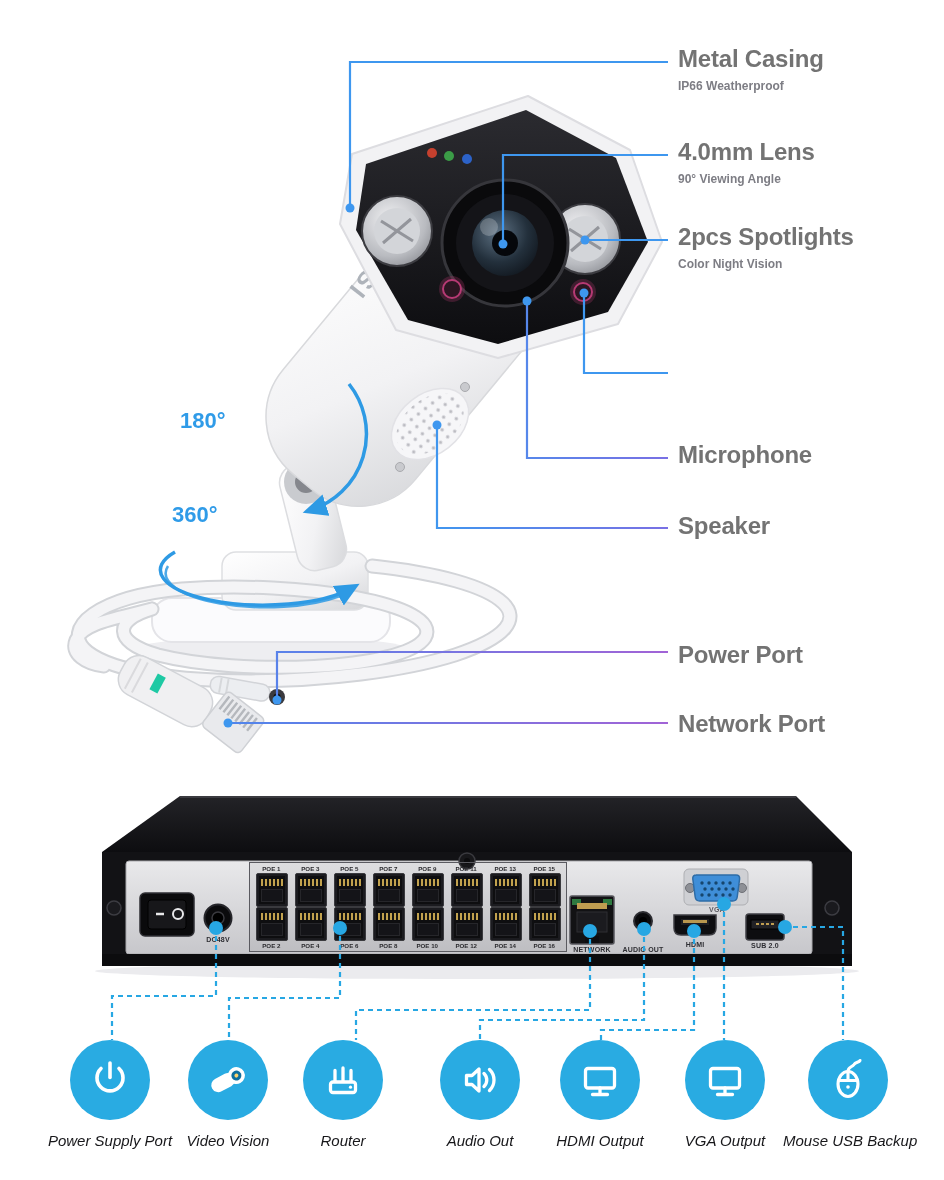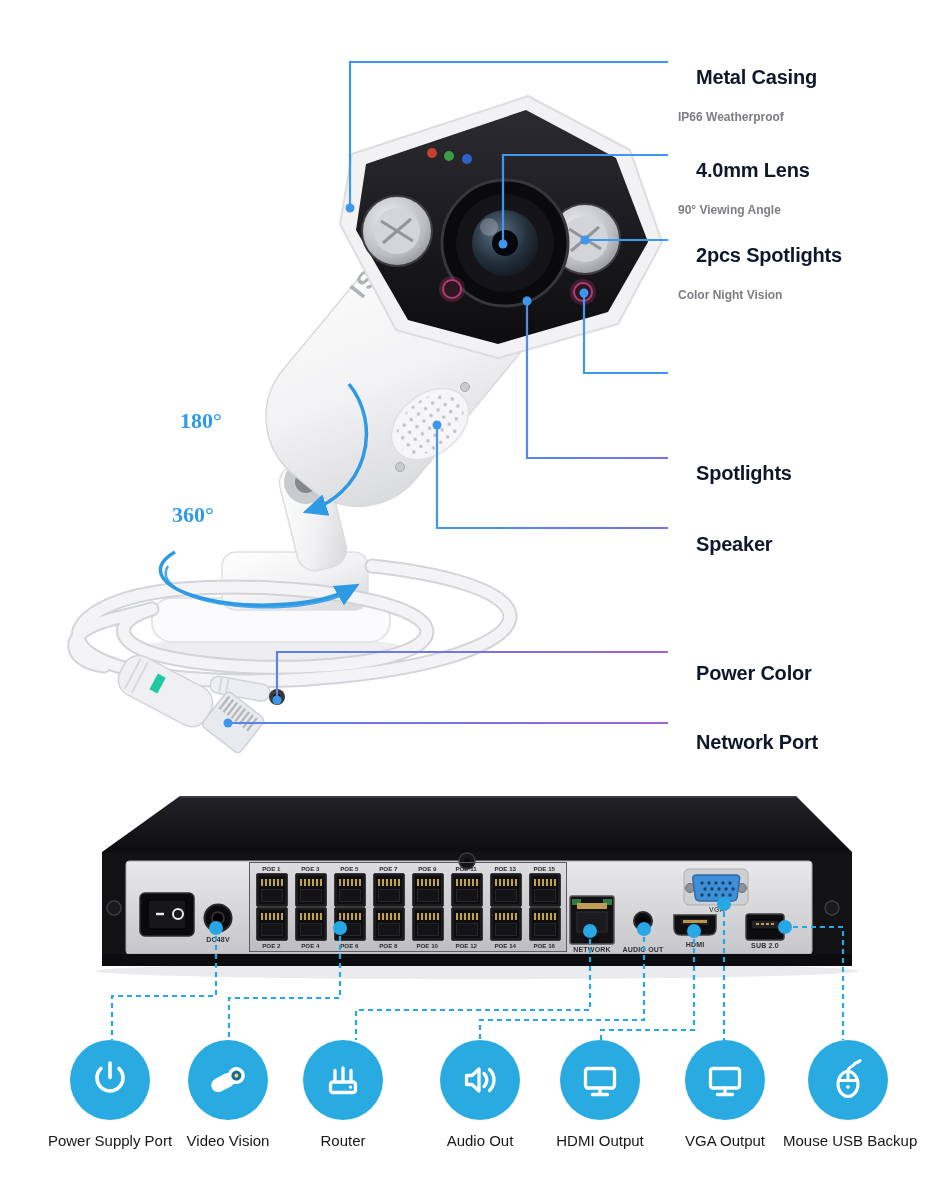--- a/index.html
+++ b/index.html
@@ -2,46 +2,46 @@
 <html><head>
 <meta charset="utf-8">
 <style>
   html,body{margin:0;padding:0;background:#fff;}
   .stage{position:relative;width:944px;height:1180px;background:#ffffff;overflow:hidden;
          font-family:"Liberation Sans",sans-serif;}
   svg.layer{position:absolute;left:0;top:0;pointer-events:none;}
 
   
   .callout{position:absolute;left:678px;}
-  .callout h3{margin:18px;font-size:20px;font-weight:700;color:#0f172a;letter-spacing:-0.2px;line-height:26px;}
+  .callout h3{margin:0;font-size:24px;font-weight:700;color:#737373;letter-spacing:-0.2px;line-height:26px;}
   .callout p{margin:5px 0 0;font-size:12px;font-weight:700;color:#7d7d84;line-height:19px;}
 
   
-  .rot-label{position:absolute;font-size:22px;font-weight:700;color:#2f9be8;font-family:Liberation Serif, serif;}
+  .rot-label{position:absolute;font-size:22px;font-weight:700;color:#2f9be8;}
 
   
   .poe-bank{position:absolute;left:249px;top:862px;width:318px;box-sizing:border-box;
             border:1px solid #5a5a60;background:rgba(20,20,24,0.05);padding:1px 3px;}
   .poe-row{display:flex;justify-content:space-between;}
   .poe-cell{display:flex;flex-direction:column;align-items:center;width:37px;}
   .poe-label{font-size:7px;line-height:9px;color:#2a2a2e;font-weight:700;white-space:nowrap;transform:scale(.88);}
   .rj45{width:30px;height:32px;background:#0e0e10;border:1px solid #3a3a3e;border-radius:2px;
         position:relative;box-shadow:inset 0 0 0 2px #1b1b1f;}
   .rj45::before{content:"";position:absolute;left:4px;right:4px;top:5px;height:7px;
         background:repeating-linear-gradient(90deg,#c2a24e 0 2px,#141410 2px 4px);}
   .rj45::after{content:"";position:absolute;left:4px;right:4px;top:15px;bottom:4px;
         background:#141418;border:1px solid #26262a;}
 
   
   .port-label{position:absolute;font-size:7px;font-weight:700;color:#2e2e33;
               transform:translateX(-50%);letter-spacing:.2px;white-space:nowrap;}
   .port-label.dim{color:#5a5a60;}
 
   
-  .legend-item{position:absolute;top:1040px;width:130px;text-align:center;}
+  .legend-item{position:absolute;top:1040px;width:130px;text-align:center;font-style:italic;}
   .legend-circle{width:80px;height:80px;border-radius:50%;background:#29abe2;margin:0 auto;
                  display:flex;align-items:center;justify-content:center;}
   .legend-label{margin-top:12px;font-size:15px;font-weight:500;color:#17171a;white-space:nowrap;}
 </style>
 </head>
 <body>
 
 <div class="stage">
 
   <svg class="layer" width="944" height="1180" viewBox="0 0 944 1180">
@@ -271,27 +271,27 @@
   </div>
   <div class="callout" style="top:139px">
     <h3>4.0mm Lens</h3>
     <p>90° Viewing Angle</p>
   </div>
   <div class="callout" style="top:224px">
     <h3>2pcs Spotlights</h3>
     <p>Color Night Vision</p>
   </div>
   <div class="callout" style="top:442px">
-    <h3>Spotlights</h3>
+    <h3>Microphone</h3>
   </div>
   <div class="callout" style="top:513px">
     <h3>Speaker</h3>
   </div>
   <div class="callout" style="top:642px">
-    <h3>Power Color</h3>
+    <h3>Power Port</h3>
   </div>
   <div class="callout" style="top:711px">
     <h3>Network Port</h3>
   </div>
 
   <div class="rot-label" style="left:180px;top:408px">180°</div>
   <div class="rot-label" style="left:172px;top:502px">360°</div>
 
   <div class="poe-bank">
     <div class="poe-row">

